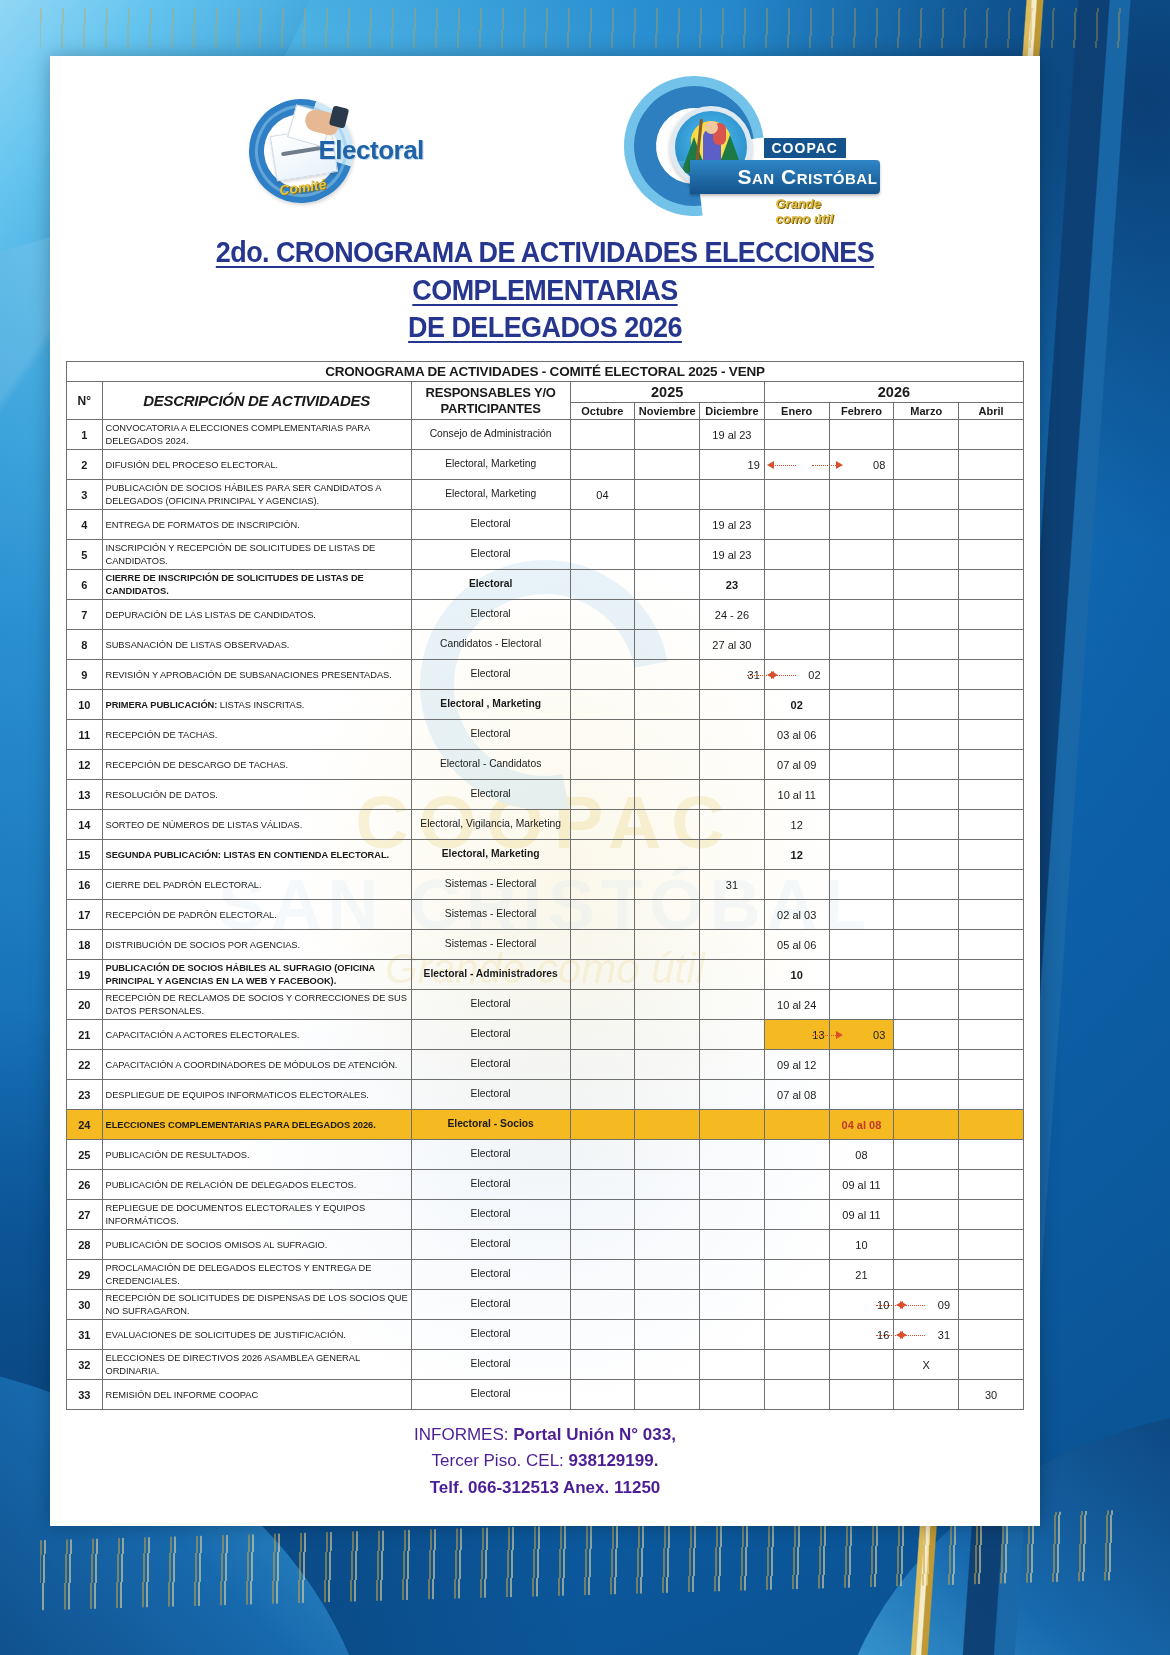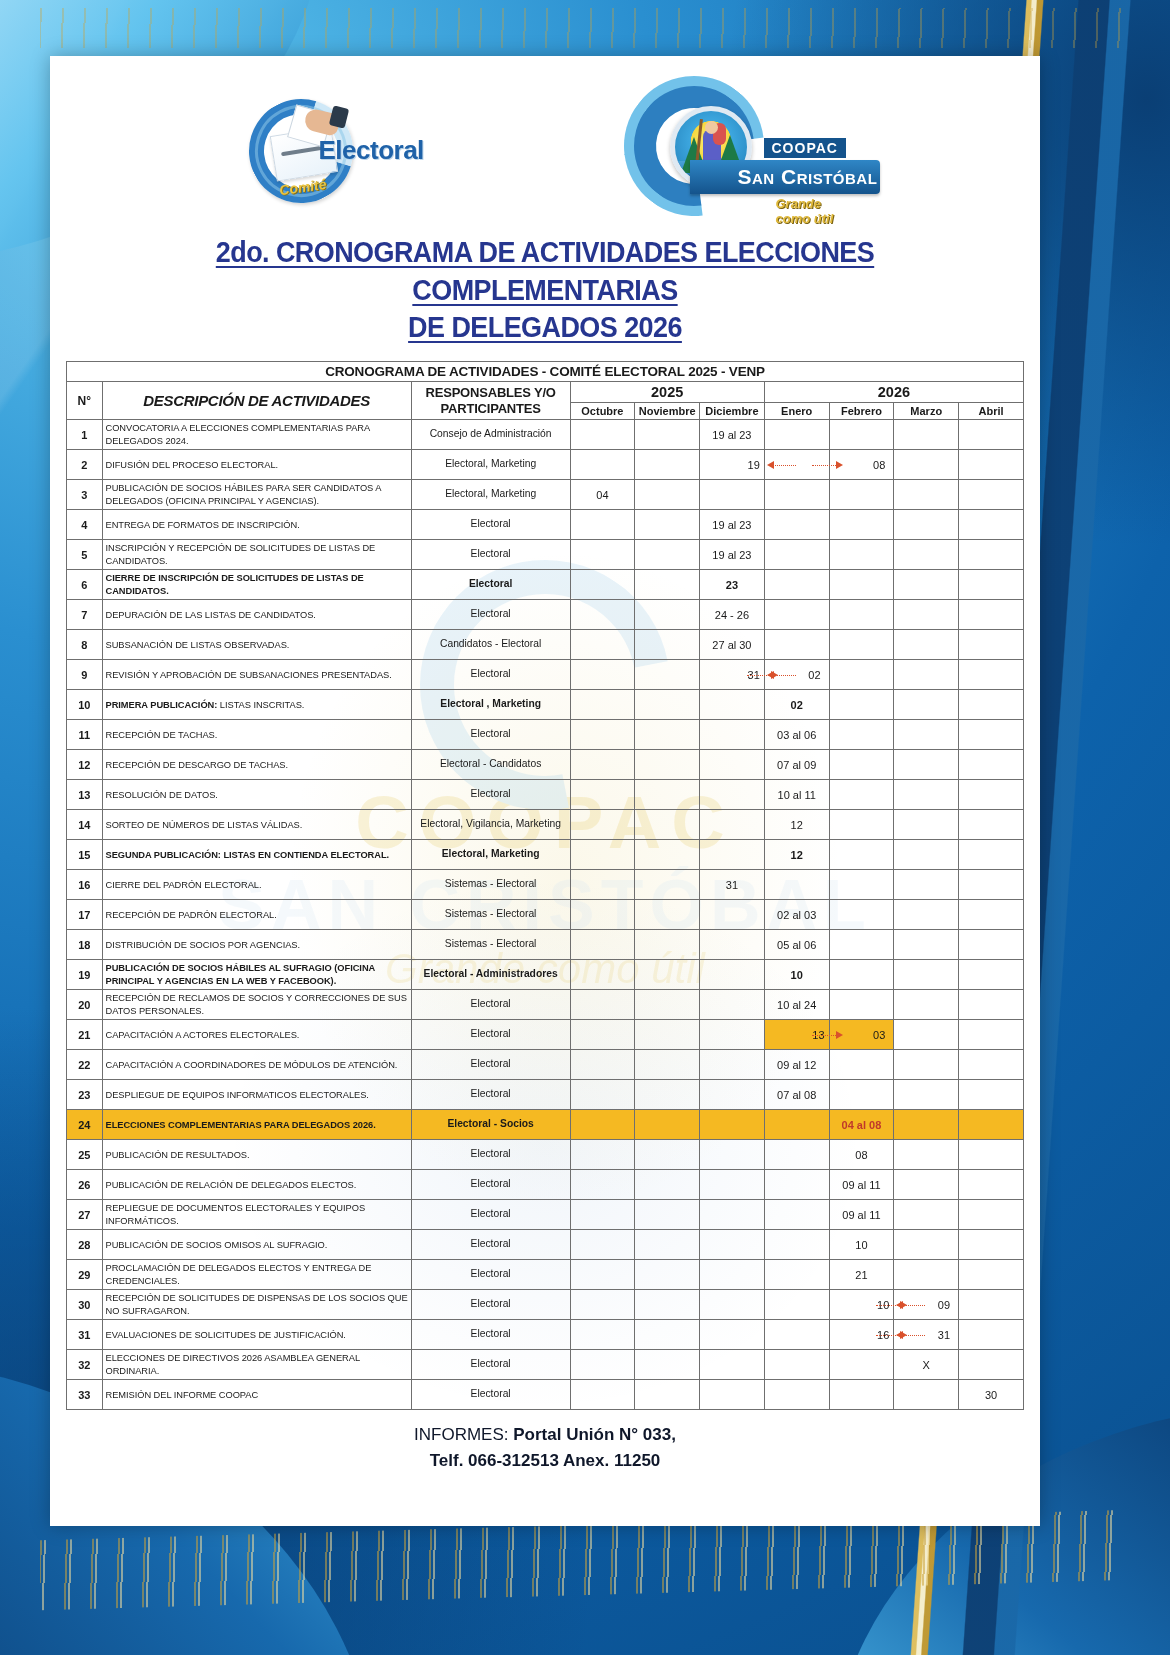--- a/index.html
+++ b/index.html
@@ -275,21 +275,21 @@
     position:absolute; top:50%; width:0; height:0;
     border-top:4px solid transparent; border-bottom:4px solid transparent;
     transform:translateY(-50%);
   }
   .arr-head.left{ border-right:7px solid #d9512c; }
   .arr-head.right{ border-left:7px solid #d9512c; }
 
   
   .footer{
     text-align:center; margin-top:12px;
-    color:#0f172a; font-size:17px; line-height:1.55;
+    color:#4c1d95; font-size:17px; line-height:1.55;
   }
   .footer .lbl{ font-weight:normal; }
   .footer .val{ font-weight:bold; }
 </style>
 </head>
 <body>
 
 <div class="bg-base"></div>
 <div class="bg-wave"></div>
 <div class="corner-tl"></div>
@@ -781,16 +781,19 @@
           <td class="mon"></td>
           <td class="mon">30</td>
         </tr>
       </tbody>
   </table>
 
   <div class="footer">
     <div>
       <span class="lbl">INFORMES: </span><span class="val">Portal Unión N° 033,</span>
     </div>
+    <div>
+      <span class="lbl">Tercer Piso. CEL: </span><span class="val">938129199.</span>
+    </div>
     <div class="val">Telf. 066-312513 Anex. 11250</div>
   </div>
 
 </div>
 
 </body></html>

